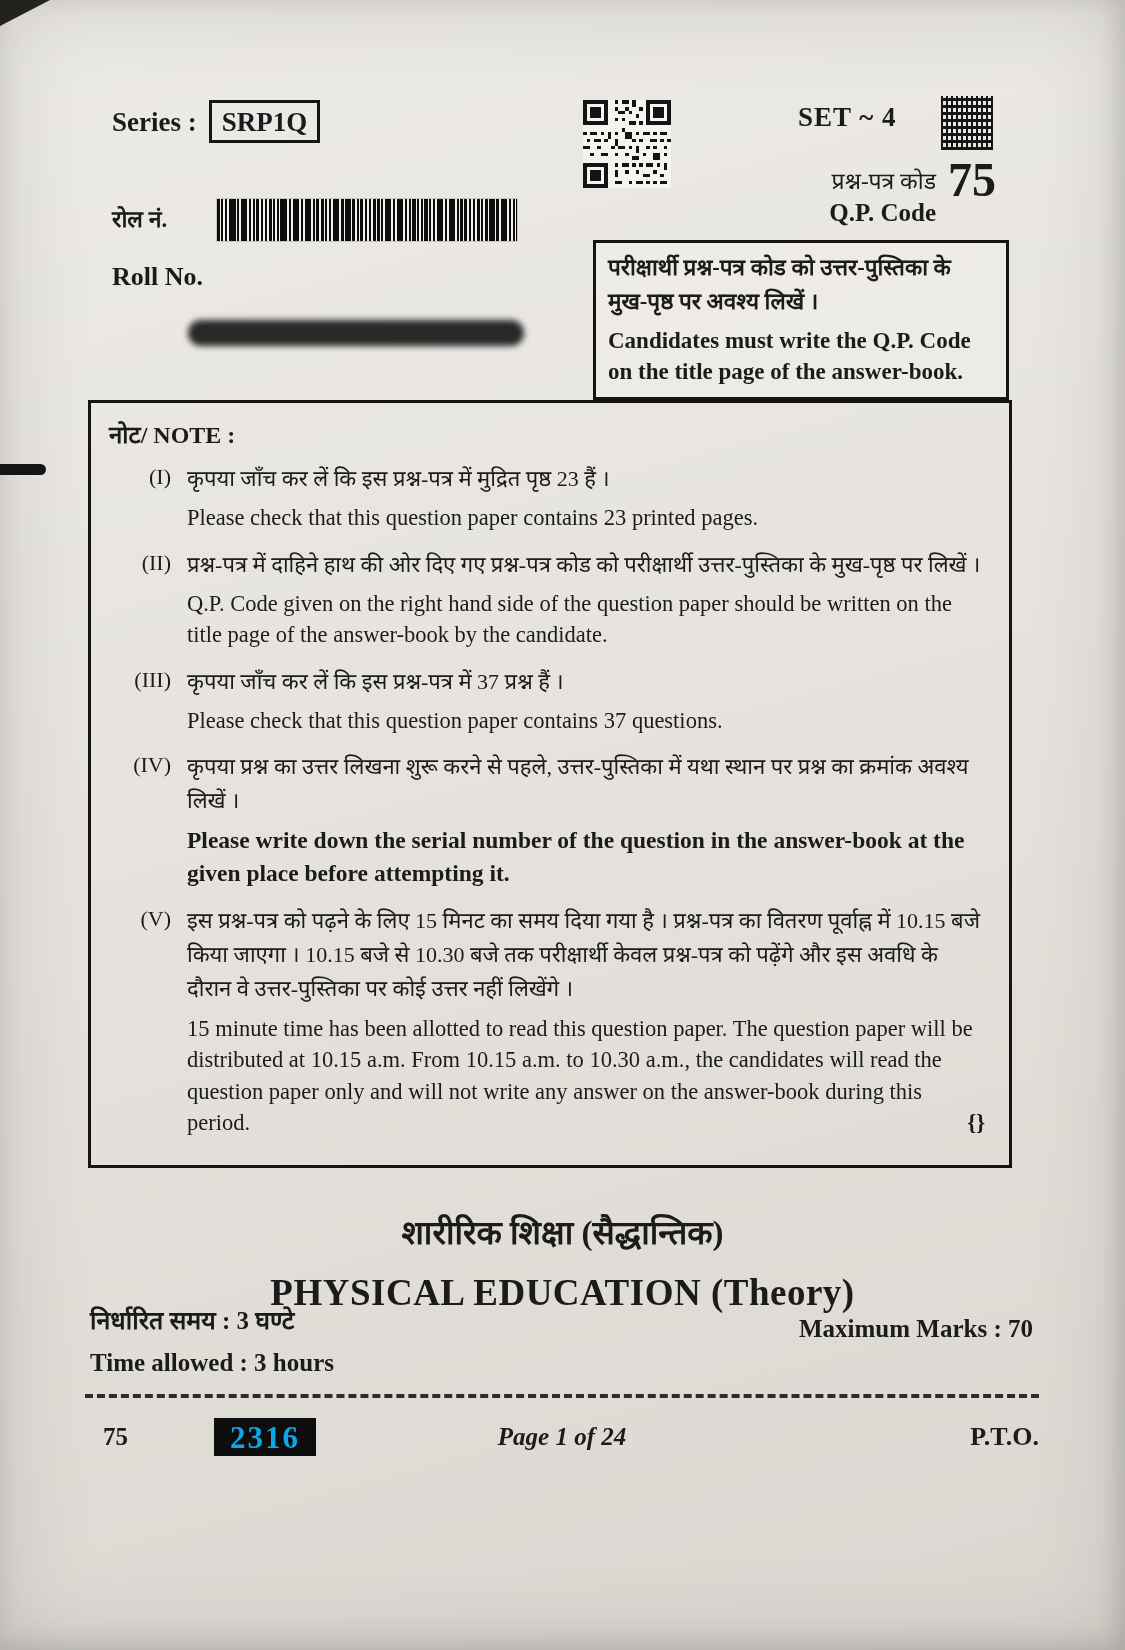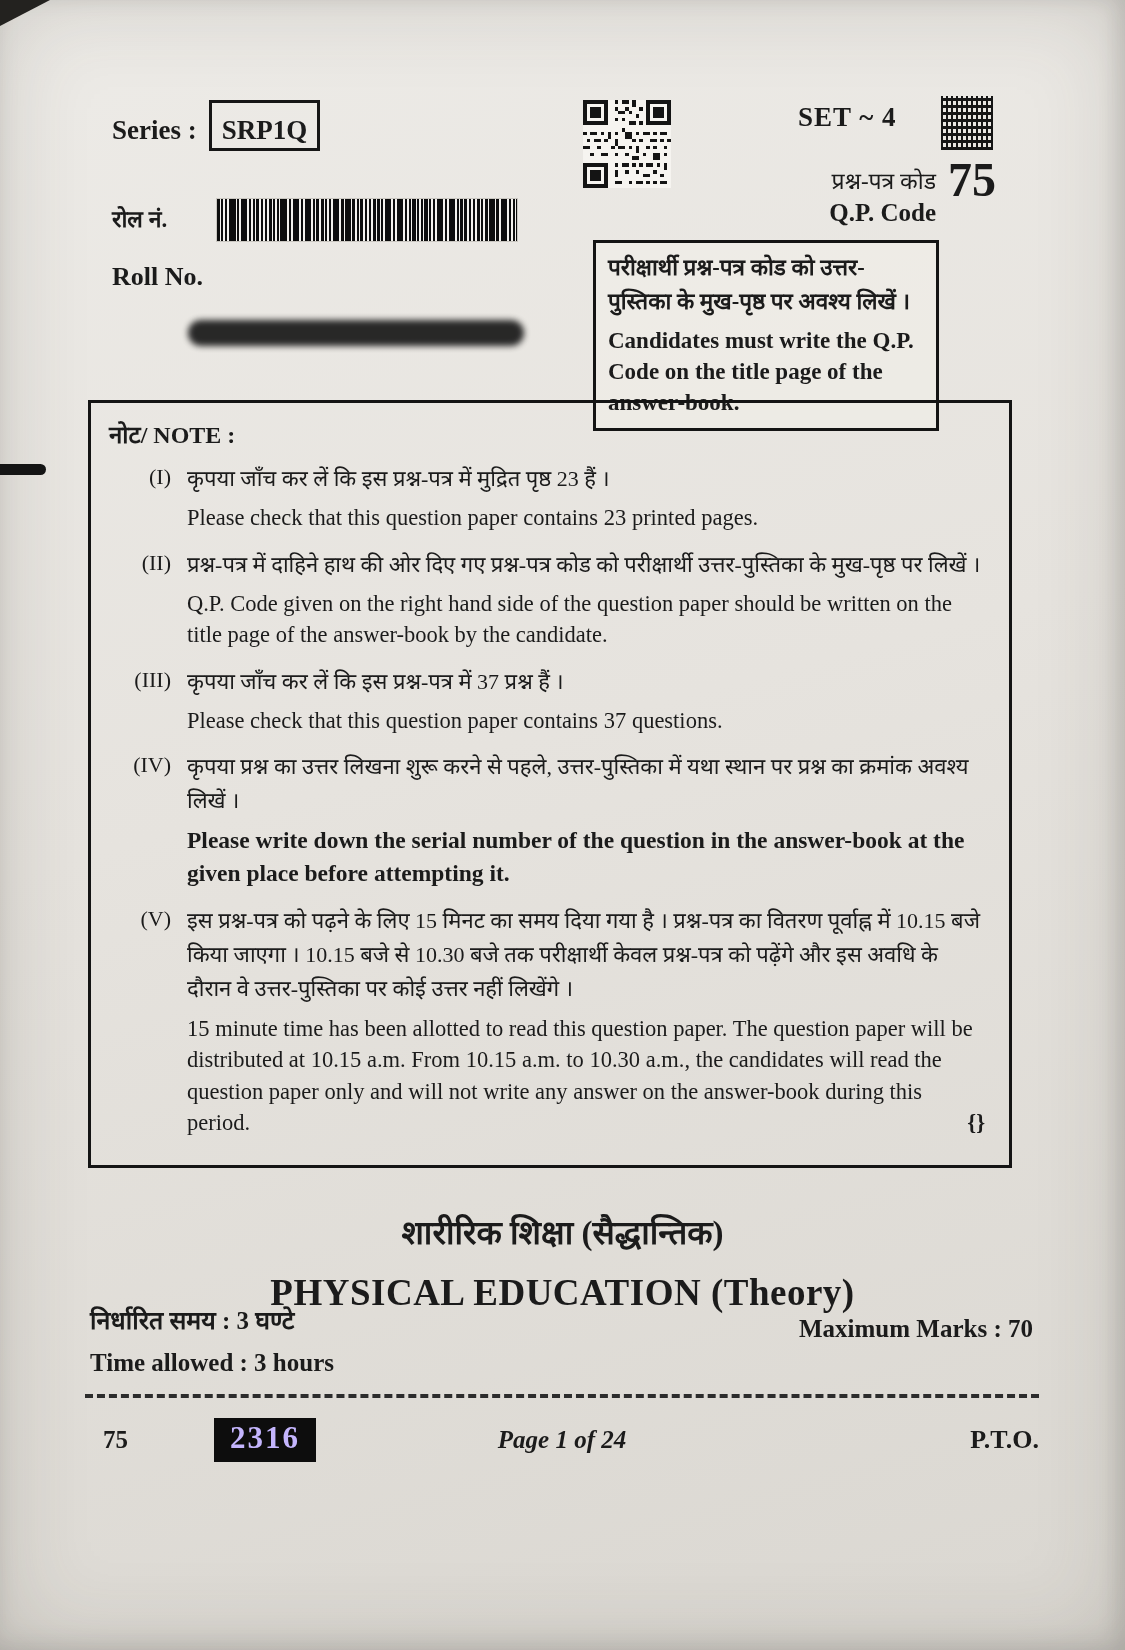--- a/index.html
+++ b/index.html
@@ -8,21 +8,21 @@
     background:linear-gradient(165deg,#edebe7 0%,#e6e3de 45%,#dad7d1 100%);
     font-family:"Liberation Serif","DejaVu Serif",serif; color:#1b1b1b;
     overflow:hidden;
     box-shadow: inset 0 0 90px rgba(60,55,45,.18), inset -10px 0 20px rgba(0,0,0,.08), inset 0 -12px 24px rgba(0,0,0,.06);
   }
   .corner-tear { position:absolute; top:0; left:0; width:0; height:0;
     border-top:26px solid #23221f; border-right:50px solid transparent; }
 
   
   .series { position:absolute; left:112px; top:100px; font-size:27px; font-weight:700; }
-  .series-box { display:inline-block; border:3px solid #161616; padding:12px 10px 2px; margin-left:12px; }
+  .series-box { display:inline-block; border:3px solid #161616; padding:4px 10px 2px; margin-left:12px; }
 
   .qr { position:absolute; left:583px; top:100px; width:88px; height:88px; }
   .qr svg { display:block; width:100%; height:100%; }
 
   .set { position:absolute; left:798px; top:102px; font-size:27px; font-weight:700; letter-spacing:1px; }
   .set-mark { position:absolute; left:941px; top:96px; width:52px; height:54px;
     background:
       repeating-linear-gradient(0deg,#161616 0 3px,transparent 3px 7px),
       repeating-linear-gradient(90deg,#161616 0 2px,transparent 2px 5px); }
 
@@ -36,21 +36,21 @@
   .roll-en { font-size:26px; font-weight:700; margin-top:28px; }
 
   .barcode { position:absolute; left:216px; top:198px; width:300px; height:42px;
     background-color:#f4f2ee;
     background-image:
       repeating-linear-gradient(90deg,#0d0d0d 0 2px,transparent 2px 4px),
       repeating-linear-gradient(90deg,#0d0d0d 0 1px,transparent 1px 9px),
       repeating-linear-gradient(90deg,#0d0d0d 0 3px,transparent 3px 13px);
     border:1px solid #c9c6c0; }
 
-  .cand-box { position:absolute; left:593px; top:240px; width:346px; box-sizing:border-box;
+  .cand-box { position:absolute; left:593px; top:240px; width:416px; box-sizing:border-box;
     border:3px solid #141414; padding:8px 12px 10px; background:rgba(243,241,236,.45); }
   .cand-hi { margin:0; font-size:22.5px; line-height:1.5; font-weight:700; }
   .cand-en { margin:6px 0 0; font-size:23px; line-height:1.35; font-weight:700; }
 
   .smudge { position:absolute; left:188px; top:320px; width:336px; height:26px;
     background:#181818; border-radius:13px; filter:blur(3px); opacity:.92; }
   .edge-mark { position:absolute; left:0; top:464px; width:46px; height:11px;
     background:#141414; border-radius:0 6px 6px 0; }
 
   
@@ -73,22 +73,22 @@
     font-weight:700; }
   .meta div { font-size:25px; }
   .meta .second { margin-top:13px; }
   .meta-right { text-align:right; }
 
   .dash-line { position:absolute; left:85px; right:86px; top:1394px; border-top:4px dashed #2c2c2c; }
 
   
   .ftr { position:absolute; left:85px; right:86px; top:1418px; display:flex; align-items:center; }
   .f-code { font-size:25px; font-weight:700; margin-left:18px; }
-  .f-batch { margin-left:86px; background:#0d0d0d; color:#c4b5fd; font-size:31px; font-weight:700;
-    padding:2px 16px 6px; letter-spacing:2px; }
+  .f-batch { margin-left:86px; background:#0d0d0d; color:#0ea5e9; font-size:31px; font-weight:700;
+    padding:2px 16px 0; letter-spacing:2px; }
   .f-page { position:absolute; left:50%; transform:translateX(-50%); font-size:25px; font-style:italic; font-weight:700; }
   .f-pto { margin-left:auto; font-size:26px; font-weight:700; }
 </style>
 </head>
 <body>
 
 <div class="page">
   <div class="corner-tear"></div>
 
   <div class="series">

